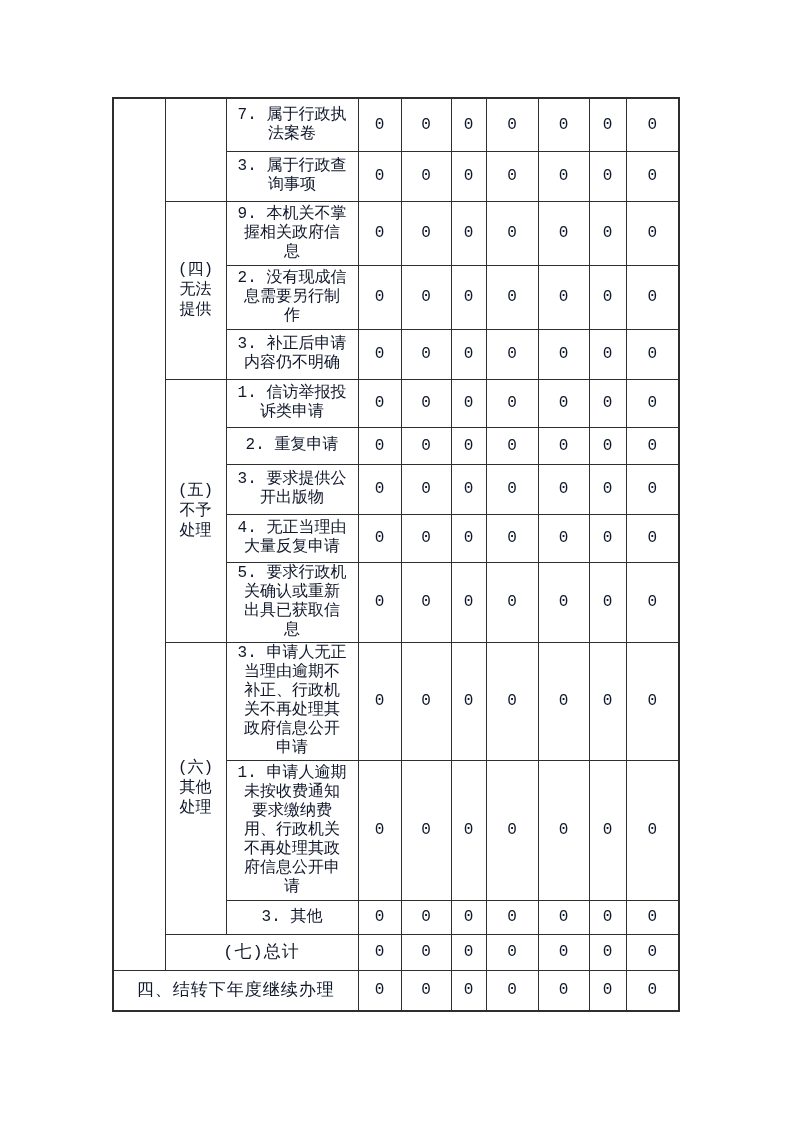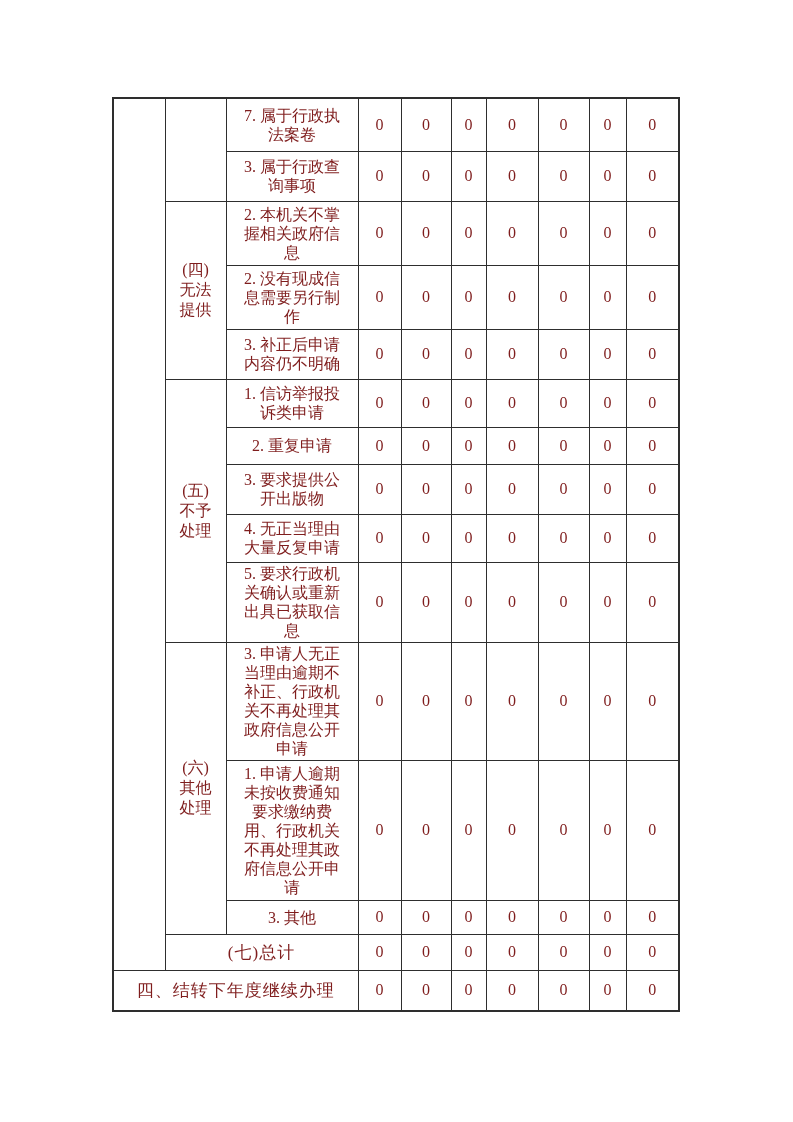--- a/index.html
+++ b/index.html
@@ -6,22 +6,22 @@
     margin: 0;
     padding: 0;
     background: #ffffff;
   }
   .page {
     position: relative;
     width: 793px;
     height: 1122px;
     background: #ffffff;
     overflow: hidden;
-    font-family: Liberation Serif, serif;
-    color: #7f1d1d;
+    font-family: Liberation Mono, monospace;
+    color: #0f172a;
   }
   table.report-table {
     position: absolute;
     left: 112px;
     top: 97px;
     width: 566px;
     border-collapse: collapse;
     table-layout: fixed;
     border: 2px solid #2e2e2e;
   }
@@ -95,21 +95,21 @@
           <td class="value-cell">0</td>
           <td class="value-cell">0</td>
           <td class="value-cell">0</td>
           <td class="value-cell">0</td>
           <td class="value-cell">0</td>
         </tr>
         <tr class="row-item" style="height: 64px;">
           <td class="group-cell" rowspan="3">(四)
 无法
 提供</td>
-          <td class="label-cell">2. 本机关不掌
+          <td class="label-cell">9. 本机关不掌
 握相关政府信
 息</td>
           <td class="value-cell">0</td>
           <td class="value-cell">0</td>
           <td class="value-cell">0</td>
           <td class="value-cell">0</td>
           <td class="value-cell">0</td>
           <td class="value-cell">0</td>
           <td class="value-cell">0</td>
         </tr>

